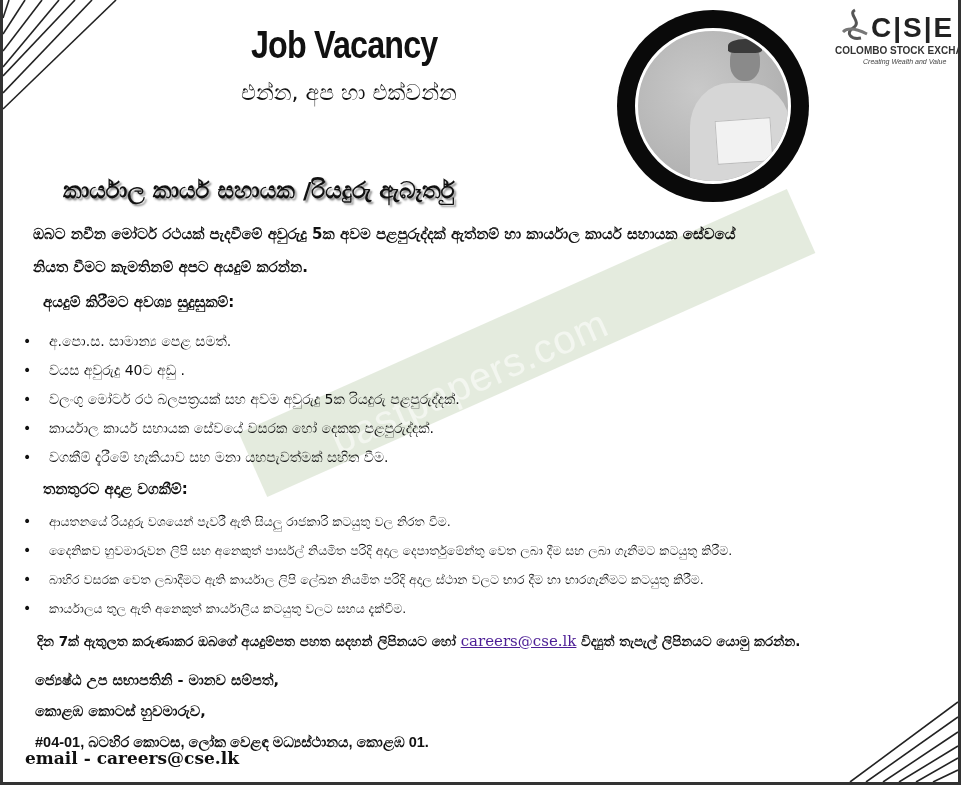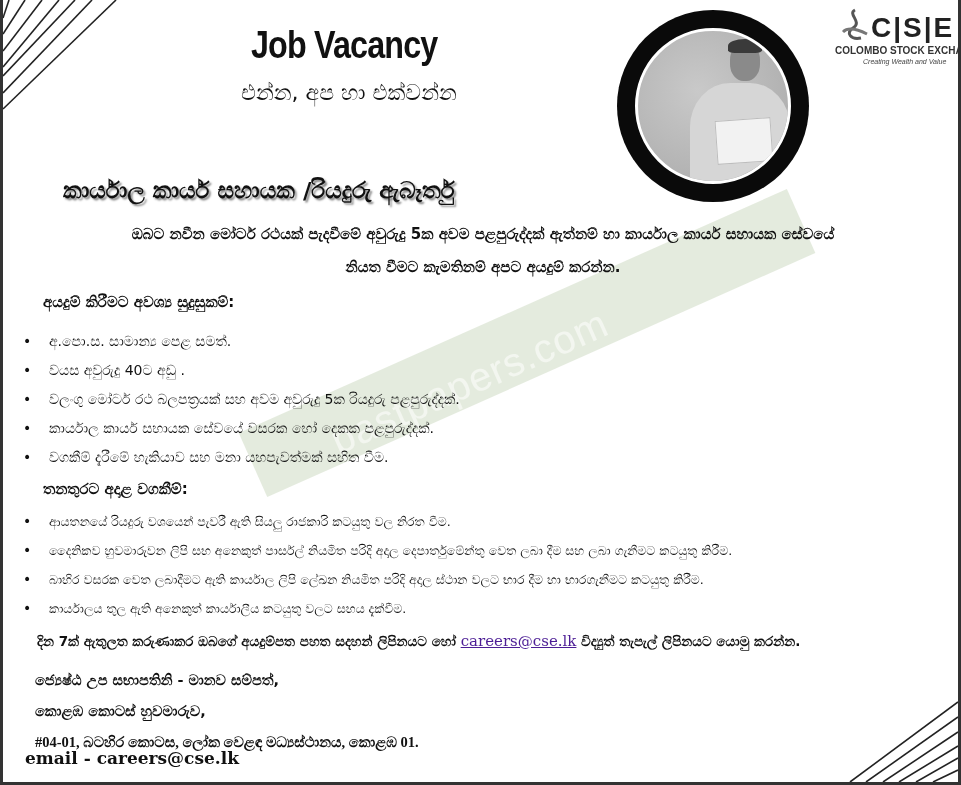--- a/index.html
+++ b/index.html
@@ -67,21 +67,21 @@
   .logo-name {
     position: absolute; left: 2px; top: 39px; white-space: nowrap;
     font-family: "Liberation Sans", sans-serif; font-size: 10px; font-weight: 700; color: #333;
   }
   .logo-tagline {
     position: absolute; left: 30px; top: 52px; white-space: nowrap;
     font-family: "Liberation Sans", sans-serif; font-size: 7px; font-style: italic; color: #444;
   }
 
   .intro {
-    position: absolute; left: 30px; top: 218px; width: 900px; text-align: center;
+    position: absolute; left: 30px; top: 218px; width: 900px; 
     font-size: 15px; font-weight: 700; line-height: 33px;
   }
 
   .section-heading {
     position: absolute; font-size: 15px; font-weight: 700;
   }
   .sh-req { left: 40px; top: 293px; }
   .sh-duties { left: 40px; top: 480px; }
 
   ul.list { position: absolute; list-style: none; }
@@ -93,21 +93,21 @@
 
   .apply-note {
     position: absolute; left: 34px; top: 632px; font-size: 13.5px; font-weight: 700; white-space: nowrap;
   }
   .apply-note .email-link {
     font-family: "DejaVu Serif", serif; font-weight: 400; font-size: 15px; text-decoration: underline; color: #4c1d95;
   }
 
   .address { position: absolute; left: 32px; top: 665px; font-size: 14.5px; font-weight: 700; }
   .address div { height: 31px; line-height: 31px; white-space: nowrap; }
-  .address .addr-line-3 { font-family: Liberation Serif, serif; }
+  .address .addr-line-3 { font-family: Liberation Sans, sans-serif; }
   .email-line {
     position: absolute; left: 22px; top: 748px; font-family: "DejaVu Serif", serif; font-size: 17px; font-weight: 700;
   }
 </style>
 </head>
 <body>
 
 <div class="page">
 
   <svg class="hatch hatch-tl" viewBox="0 0 115 110">

